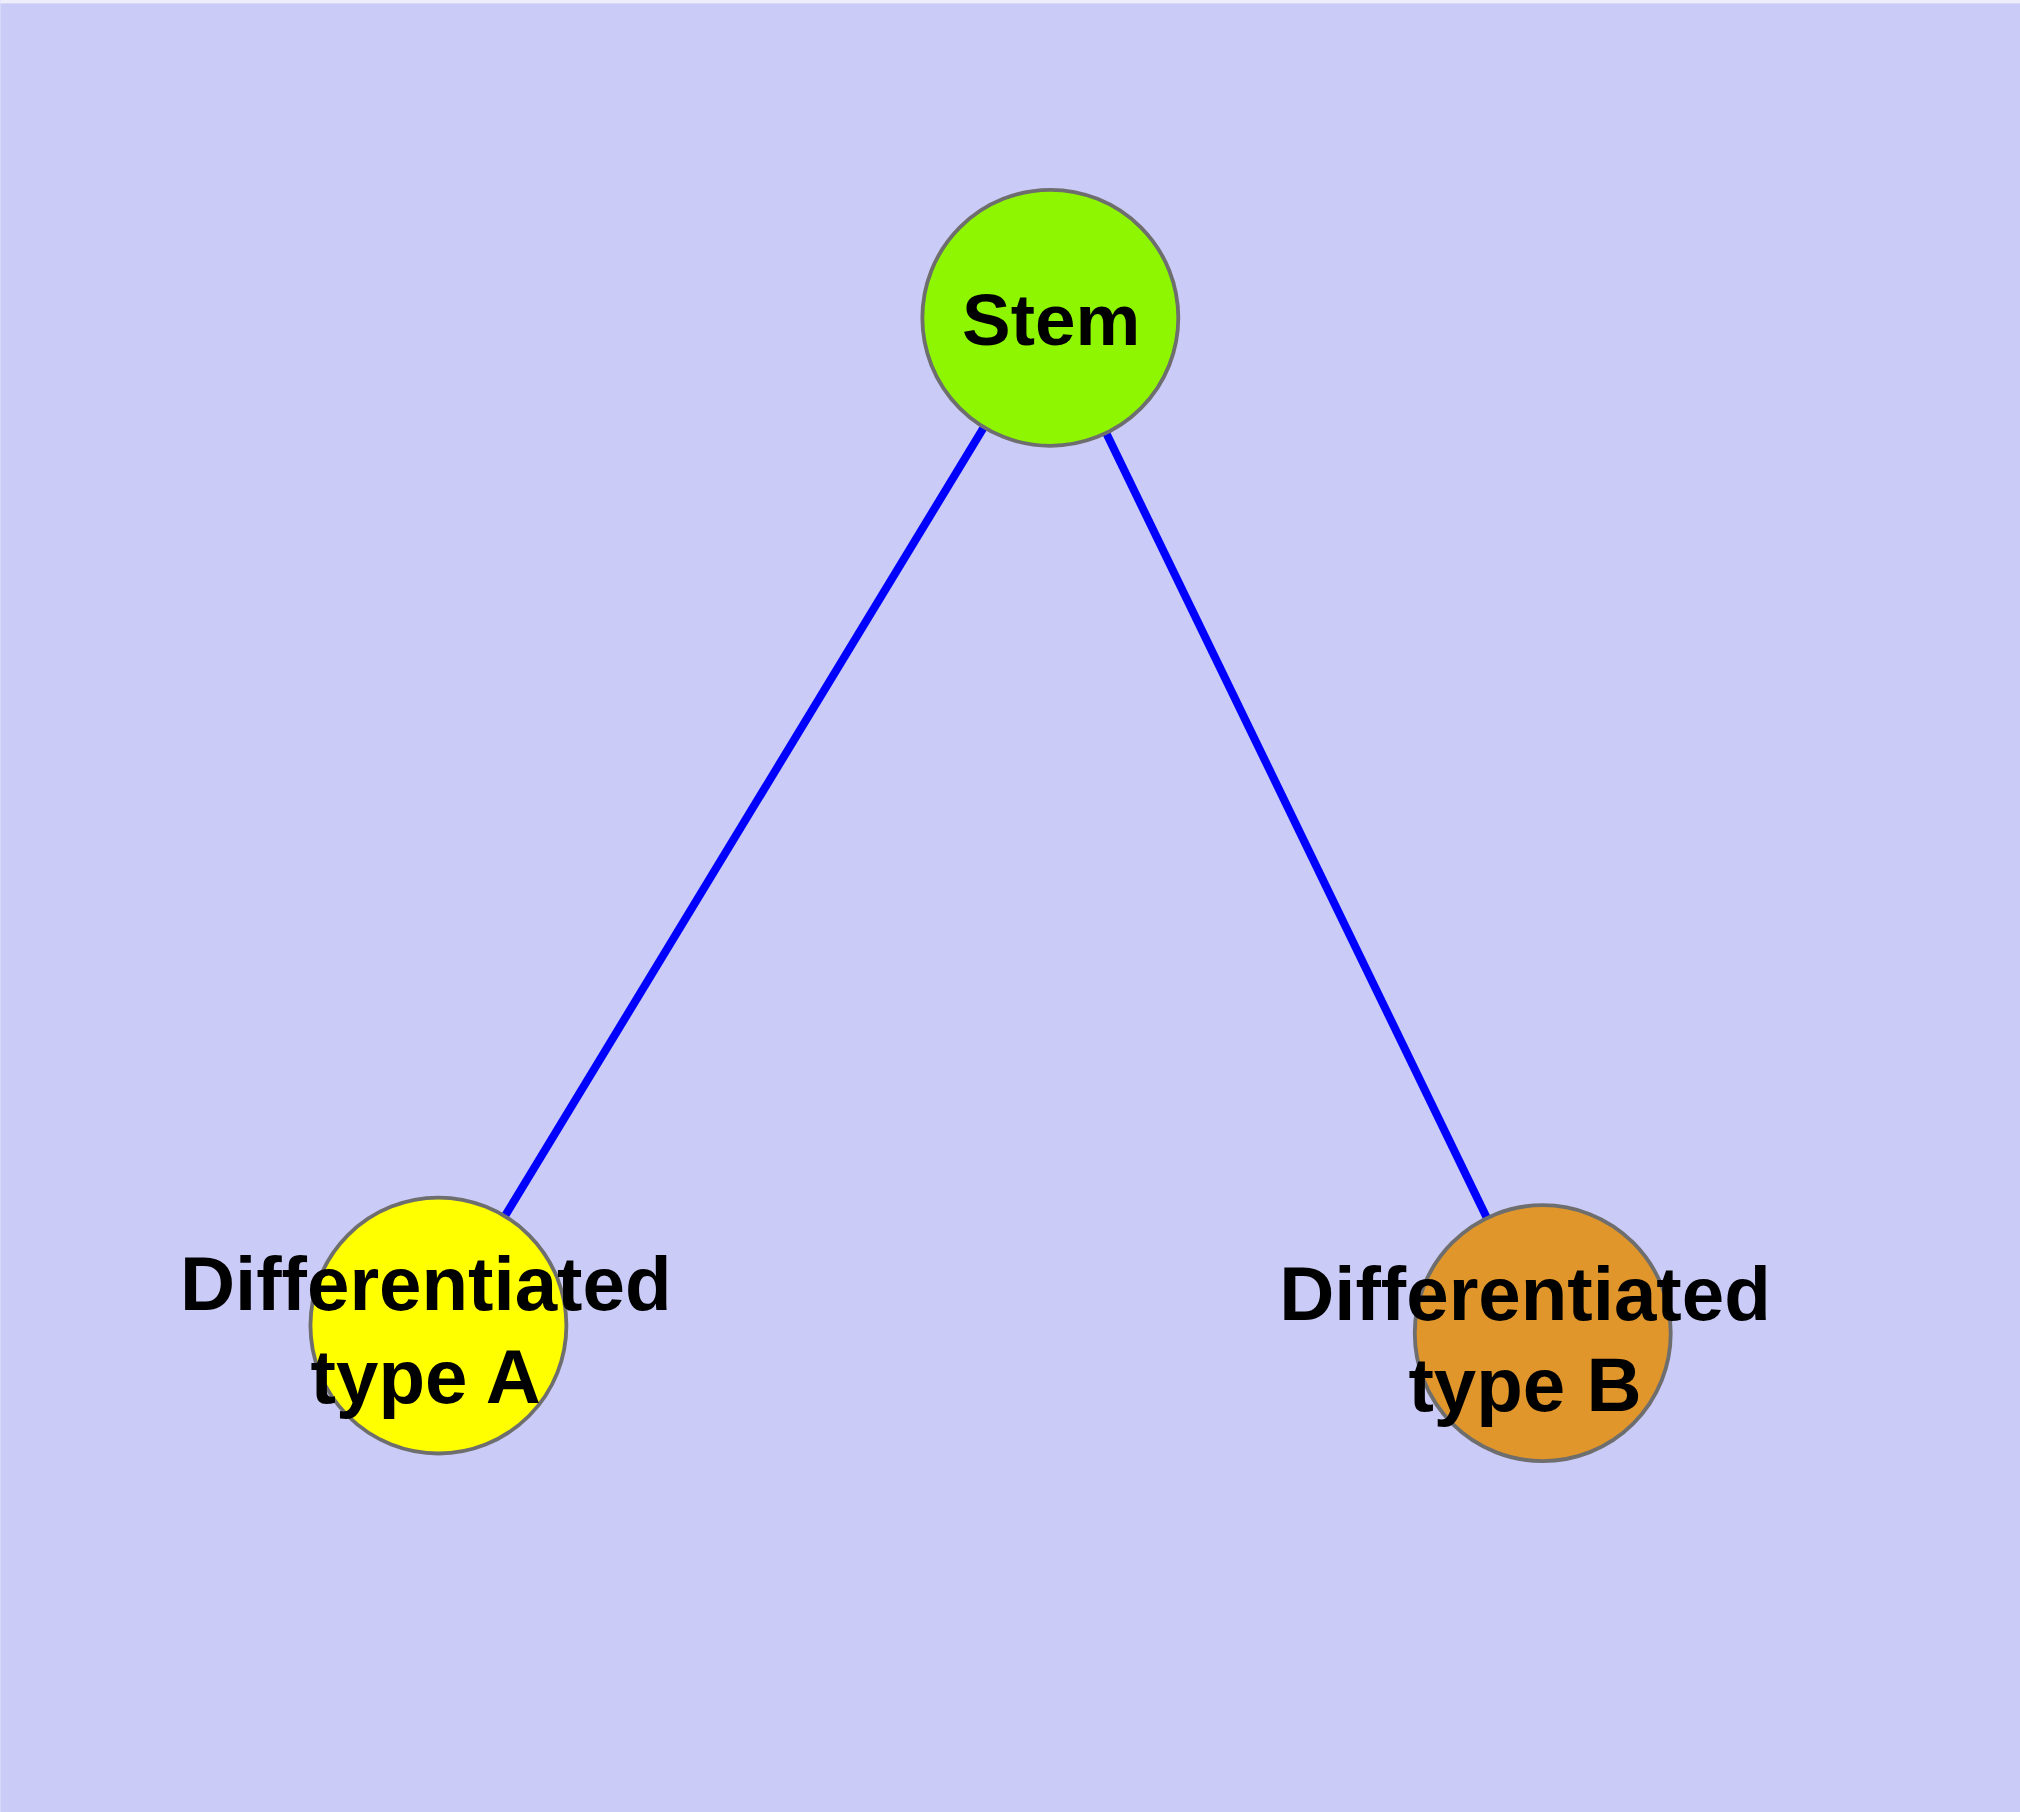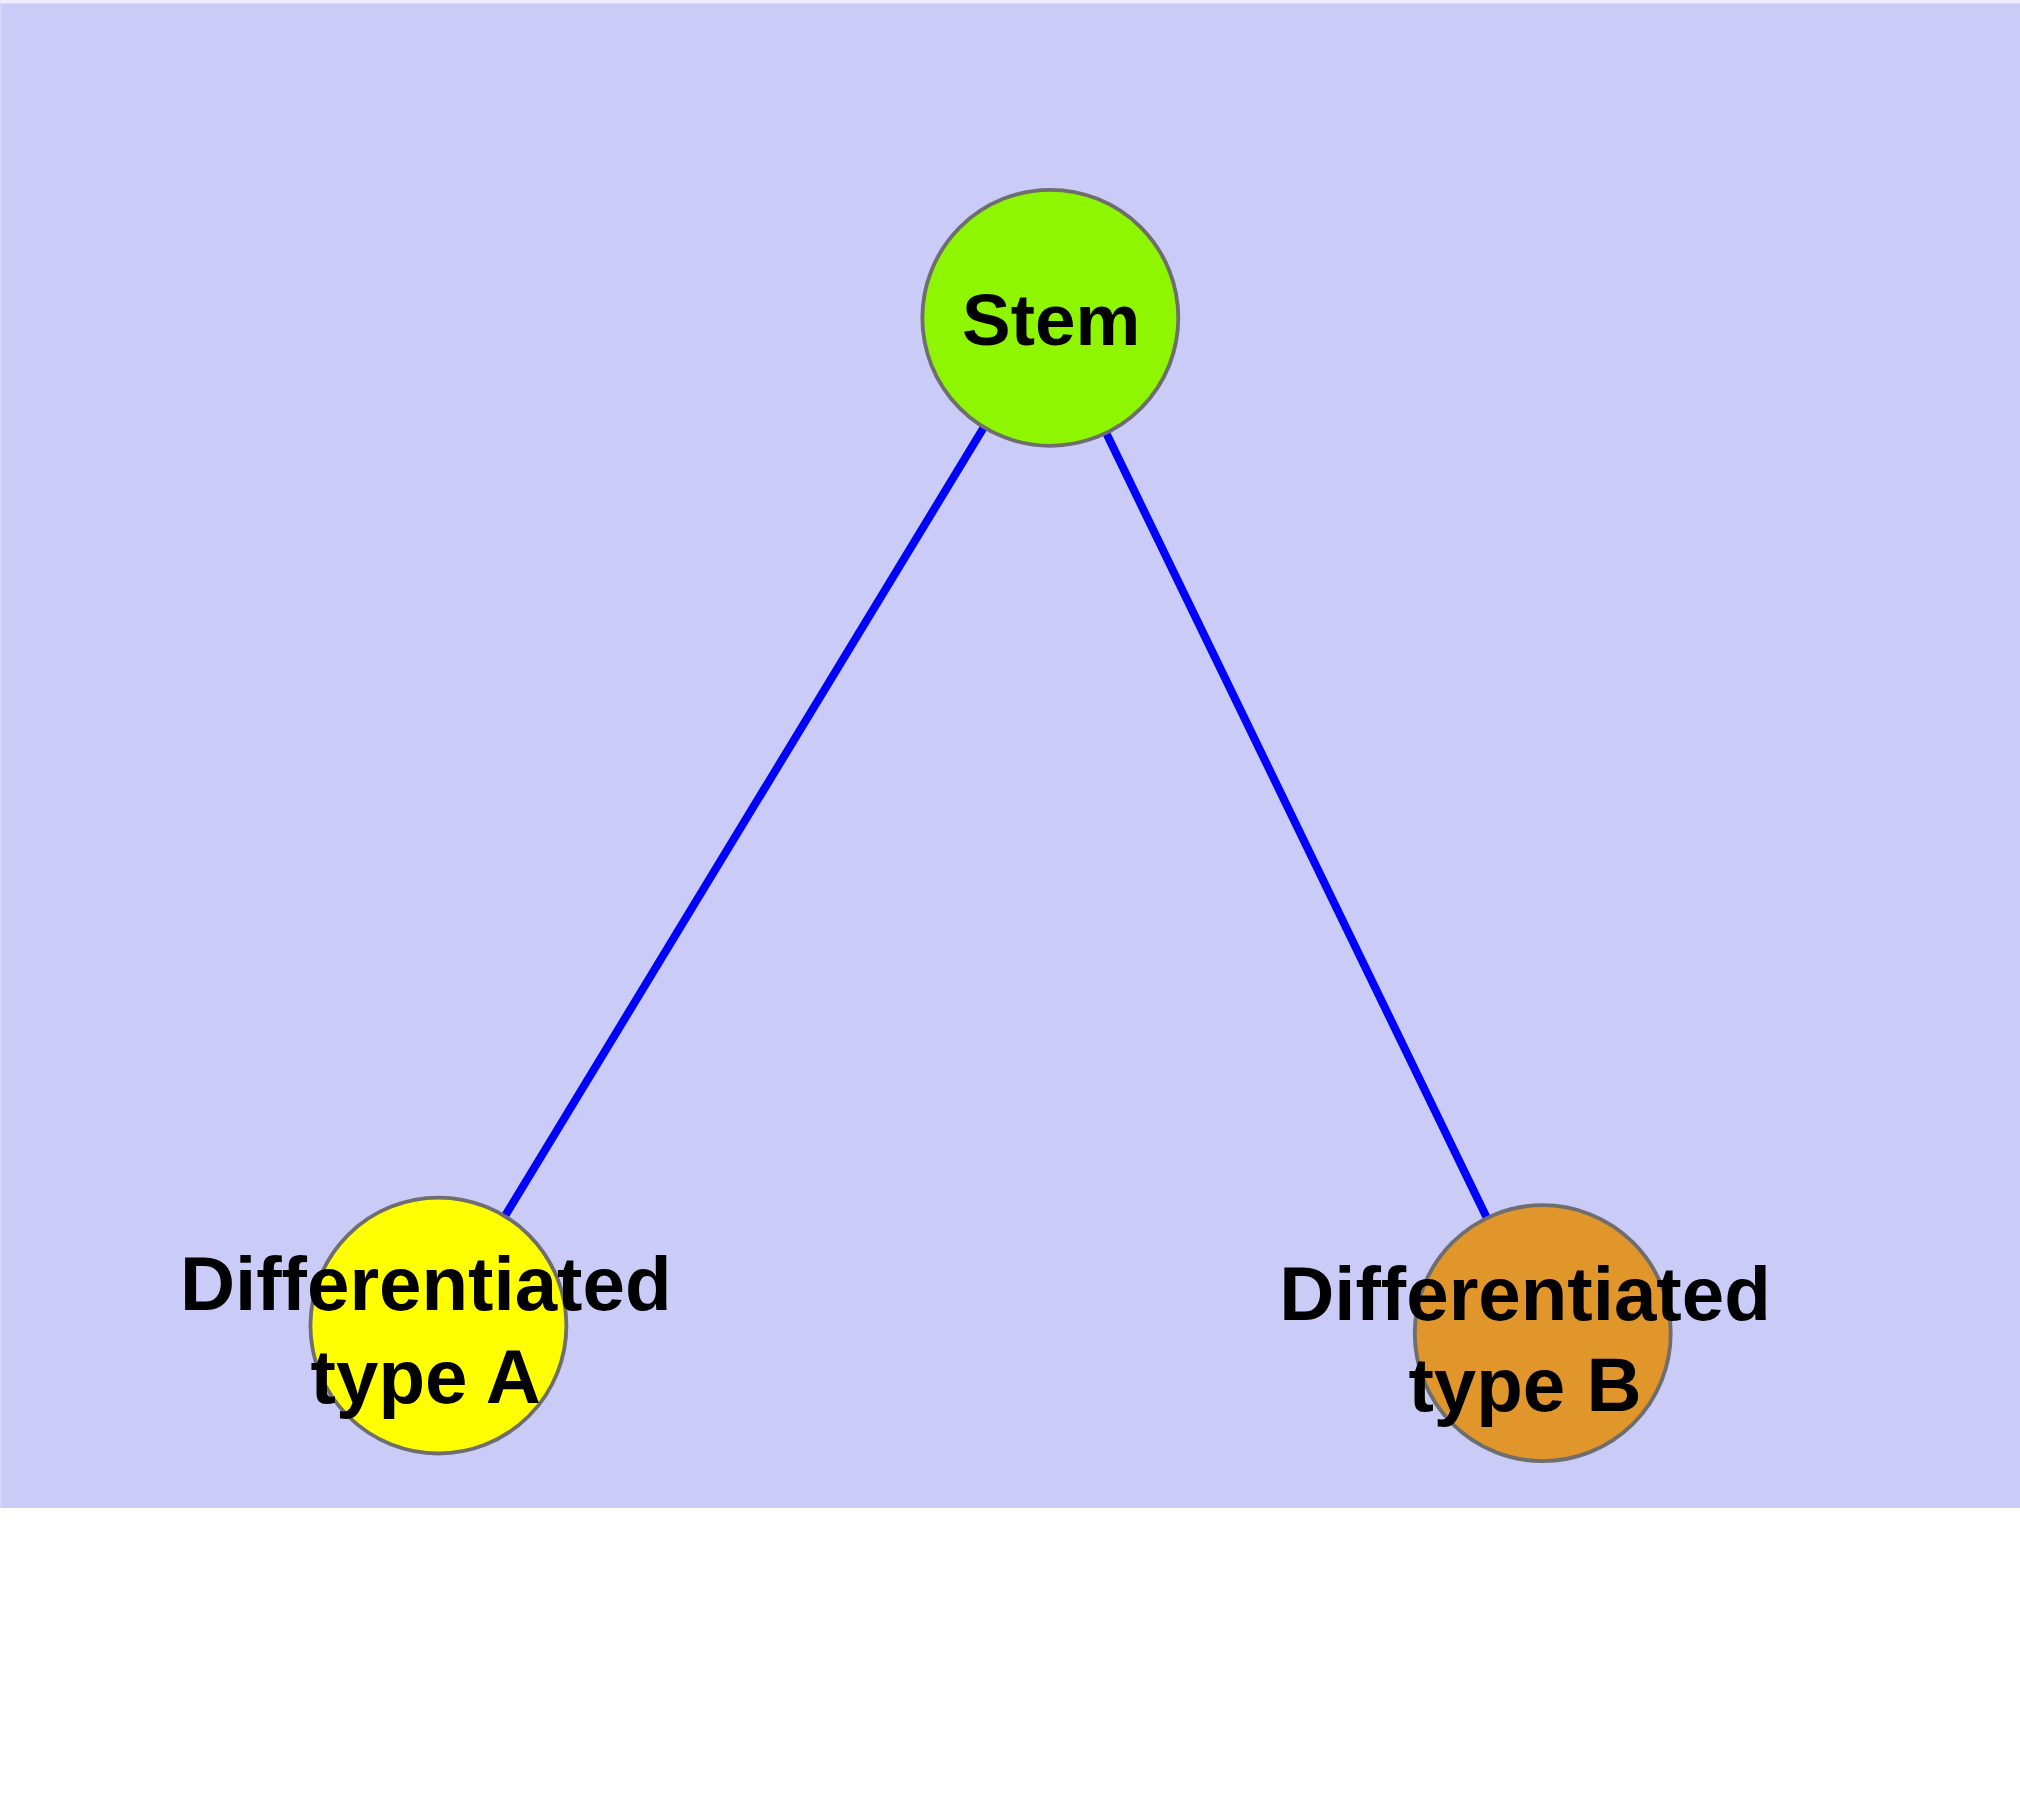--- a/index.html
+++ b/index.html
@@ -3,21 +3,21 @@
 <meta charset="utf-8">
 <style>
   html, body {
     margin: 0;
     padding: 0;
     background: #ffffff;
   }
   .stage {
     position: relative;
     width: 2021px;
-    height: 1508px;
+    height: 1812px;
     overflow: hidden;
   }
   svg.graph {
     display: block;
     width: 2021px;
     height: 1812px;
   }
   svg.graph text {
     font-family: "Liberation Sans", sans-serif;
     font-weight: bold;

